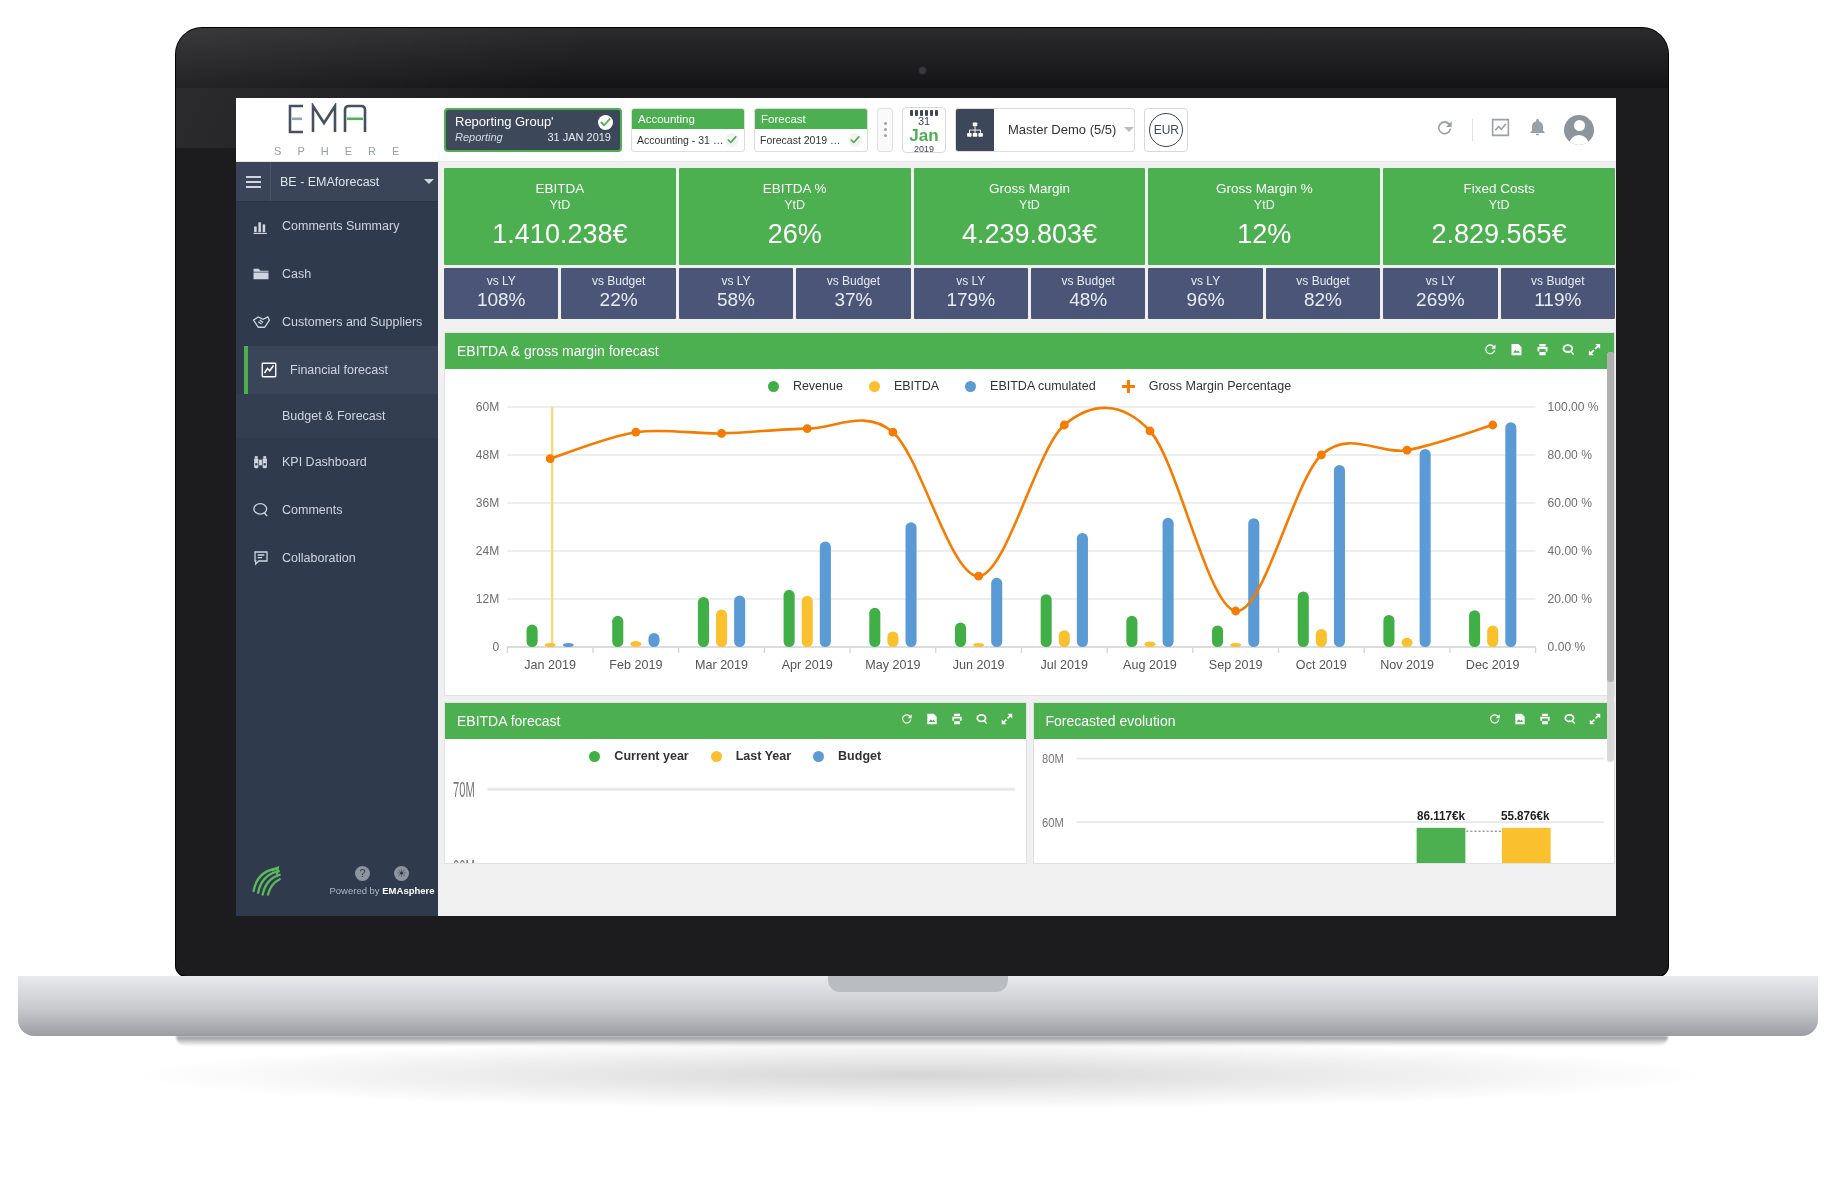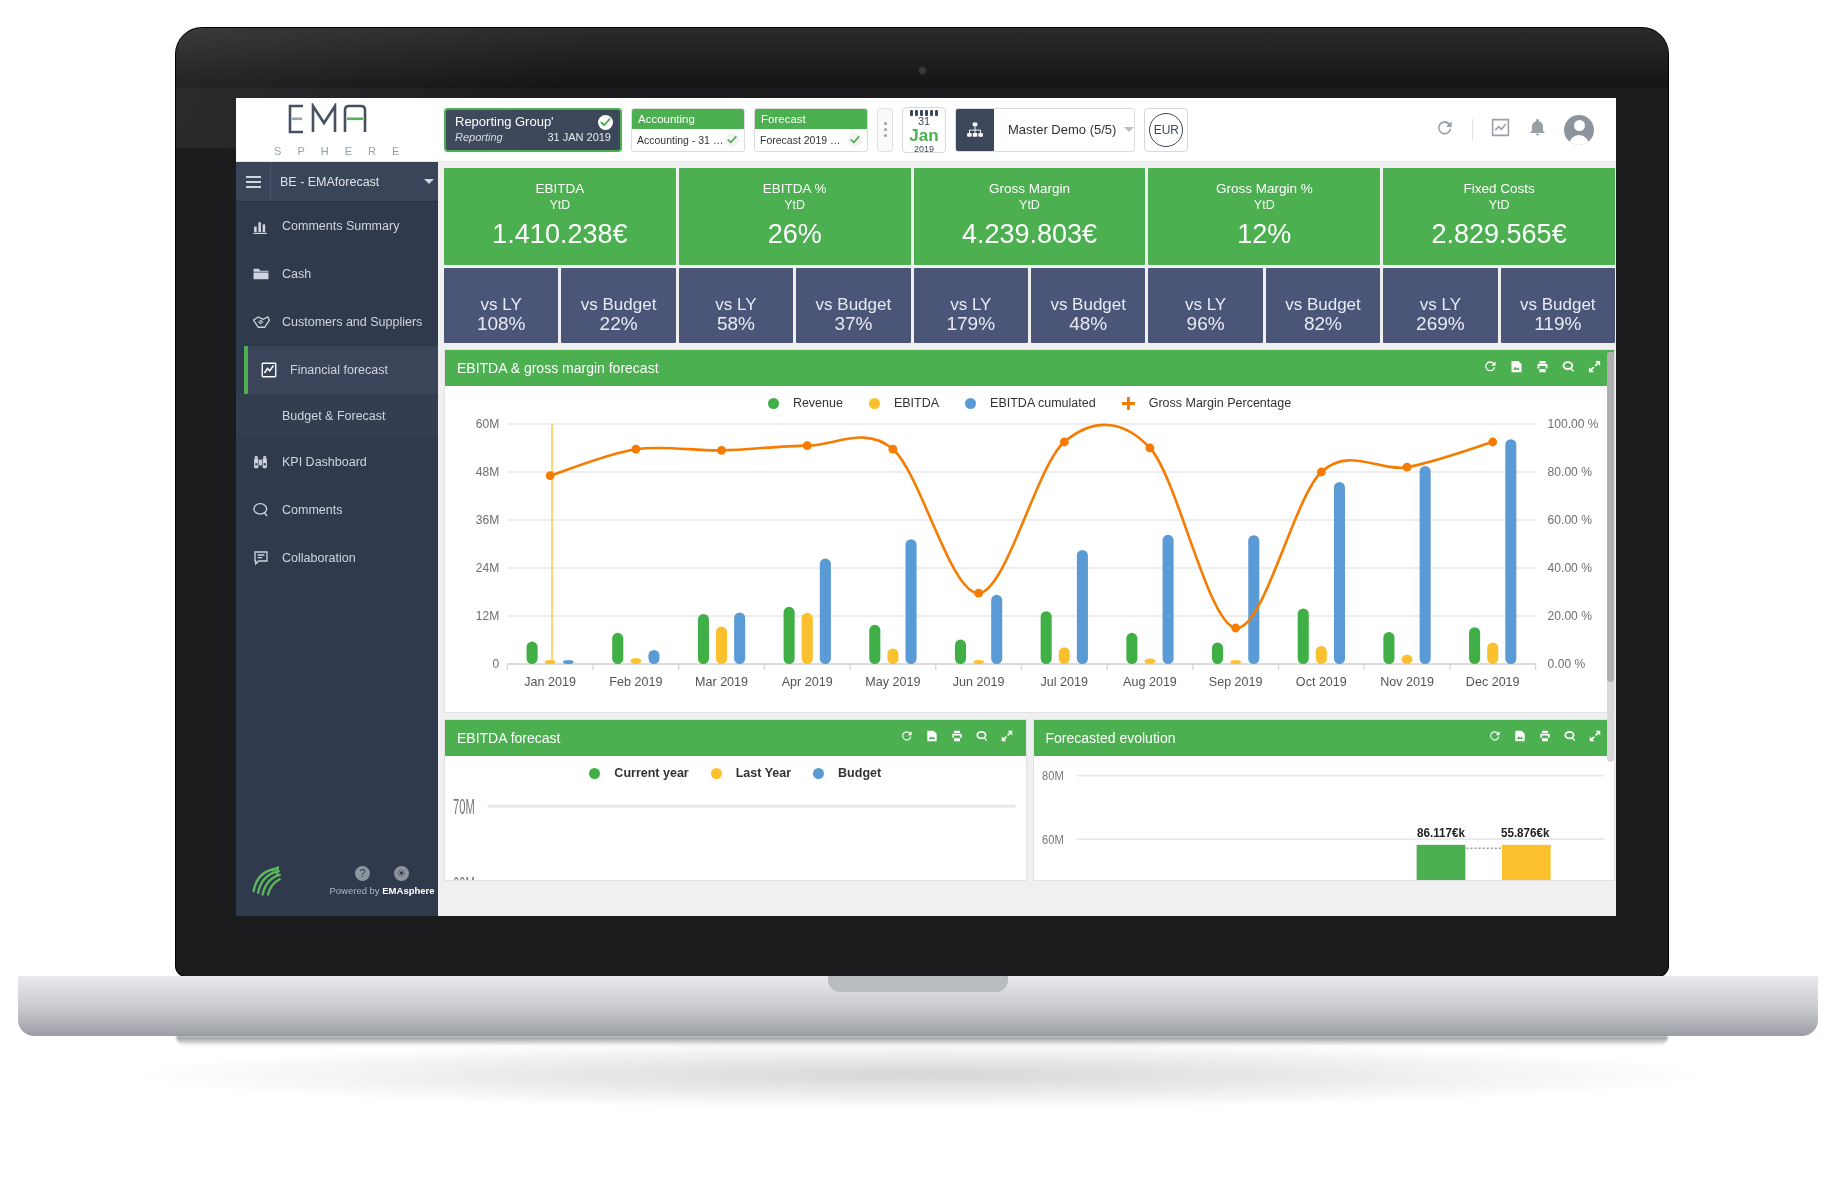--- a/index.html
+++ b/index.html
@@ -196,24 +196,24 @@
   .kpi-card { flex:1; background:#4caf50; color:#fff; text-align:center;
               padding:13px 4px 14px; border-radius:1px; }
   .kpi-card .t { font-size:13.5px; line-height:16px; }
   .kpi-card .s { font-size:12.5px; line-height:17px; opacity:.95; }
   .kpi-card .v { font-size:27px; line-height:33px; margin-top:4px; }
 
   .sub-row { display:flex; gap:3px; margin-top:3px; }
   .sub-pair { flex:1; display:flex; gap:3px; }
   .sub-cell { flex:1; background:#4a5578; color:#e8ebf2; text-align:center;
               padding:6px 2px 8px; border-radius:1px; }
-  .sub-cell .t { font-size:17px; line-height:14px;margin-top:24px; }
+  .sub-cell .t { font-size:12px; line-height:14px; }
   .sub-cell .v { font-size:19px; line-height:23px; }
 
-  .panel { background:#fff; margin-top:6px; border:1px solid #e2e2e2; }
+  .panel { background:#fff; margin-top:13px; border:1px solid #e2e2e2; }
   .panel-head { height:36px; background:#4caf50; display:flex; align-items:center;
                 justify-content:space-between; padding:0 12px; }
   .panel-title { color:#fff; font-size:14px; }
   .panel-icons { display:flex; gap:11px; align-items:center; }
   .panel-icons svg { fill:#fff; }
 
   
   .chart-wrap { padding:10px 6px 4px; }
   .legend { display:flex; justify-content:center; align-items:center; gap:26px;
             margin-bottom:6px; }

